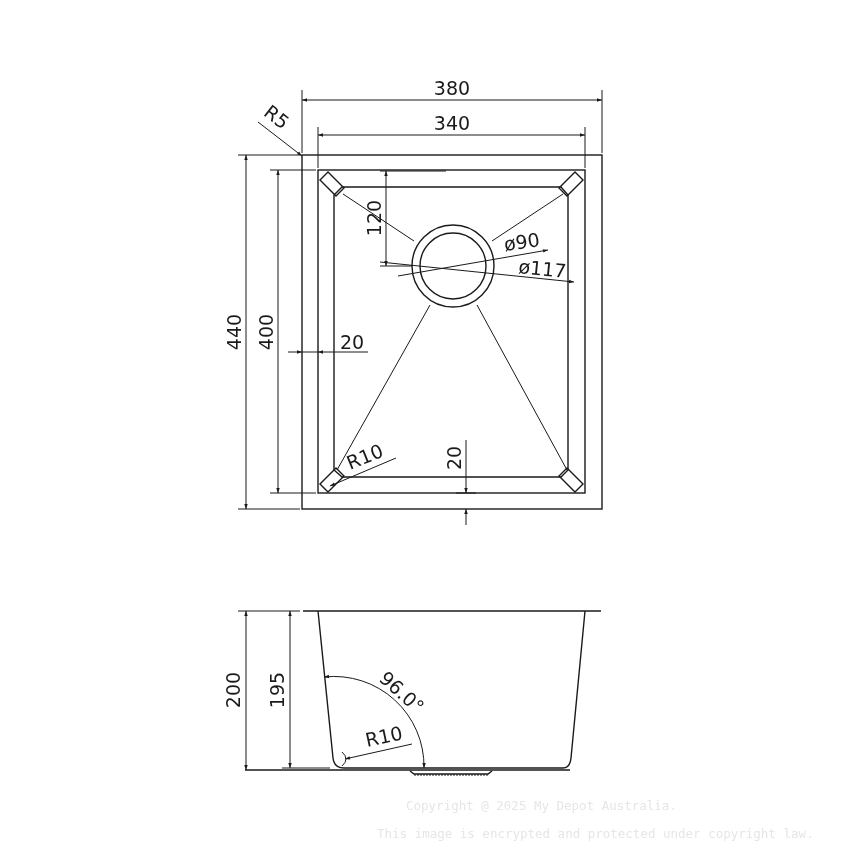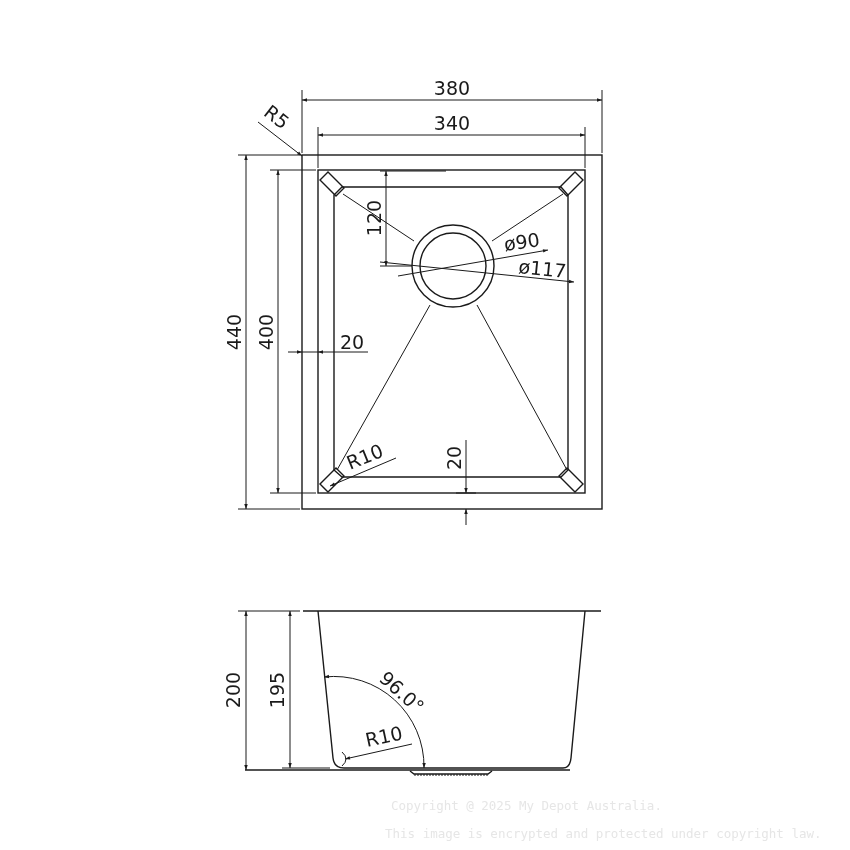--- a/index.html
+++ b/index.html
@@ -117,14 +117,14 @@
 
     <path class="dim" d="M324,677 A90,90 0 0,1 424,768" marker-start="url(#ah)" marker-end="url(#ah)"></path>
     <text class="label" x="378" y="680" transform="rotate(42 378 680)">96.0°</text>
 
     <line class="dim" x1="412" y1="744" x2="345" y2="759" marker-end="url(#ah)"></line>
     <path class="thin" d="M342,752 Q350,759 342,766"></path>
     <text class="label" x="367" y="747" transform="rotate(-12 367 747)">R10</text>
   </g>
 </svg>
 
-<div class="wm" style="left:391px; top:798px;">Copyright @ 2025 My Depot Australia.</div>
-<div class="wm" style="left:385px; top:826px;">This image is encrypted and protected under copyright law.</div>
+<div class="wm" style="left:406px; top:798px;">Copyright @ 2025 My Depot Australia.</div>
+<div class="wm" style="left:377px; top:826px;">This image is encrypted and protected under copyright law.</div>
 
 </body></html>

